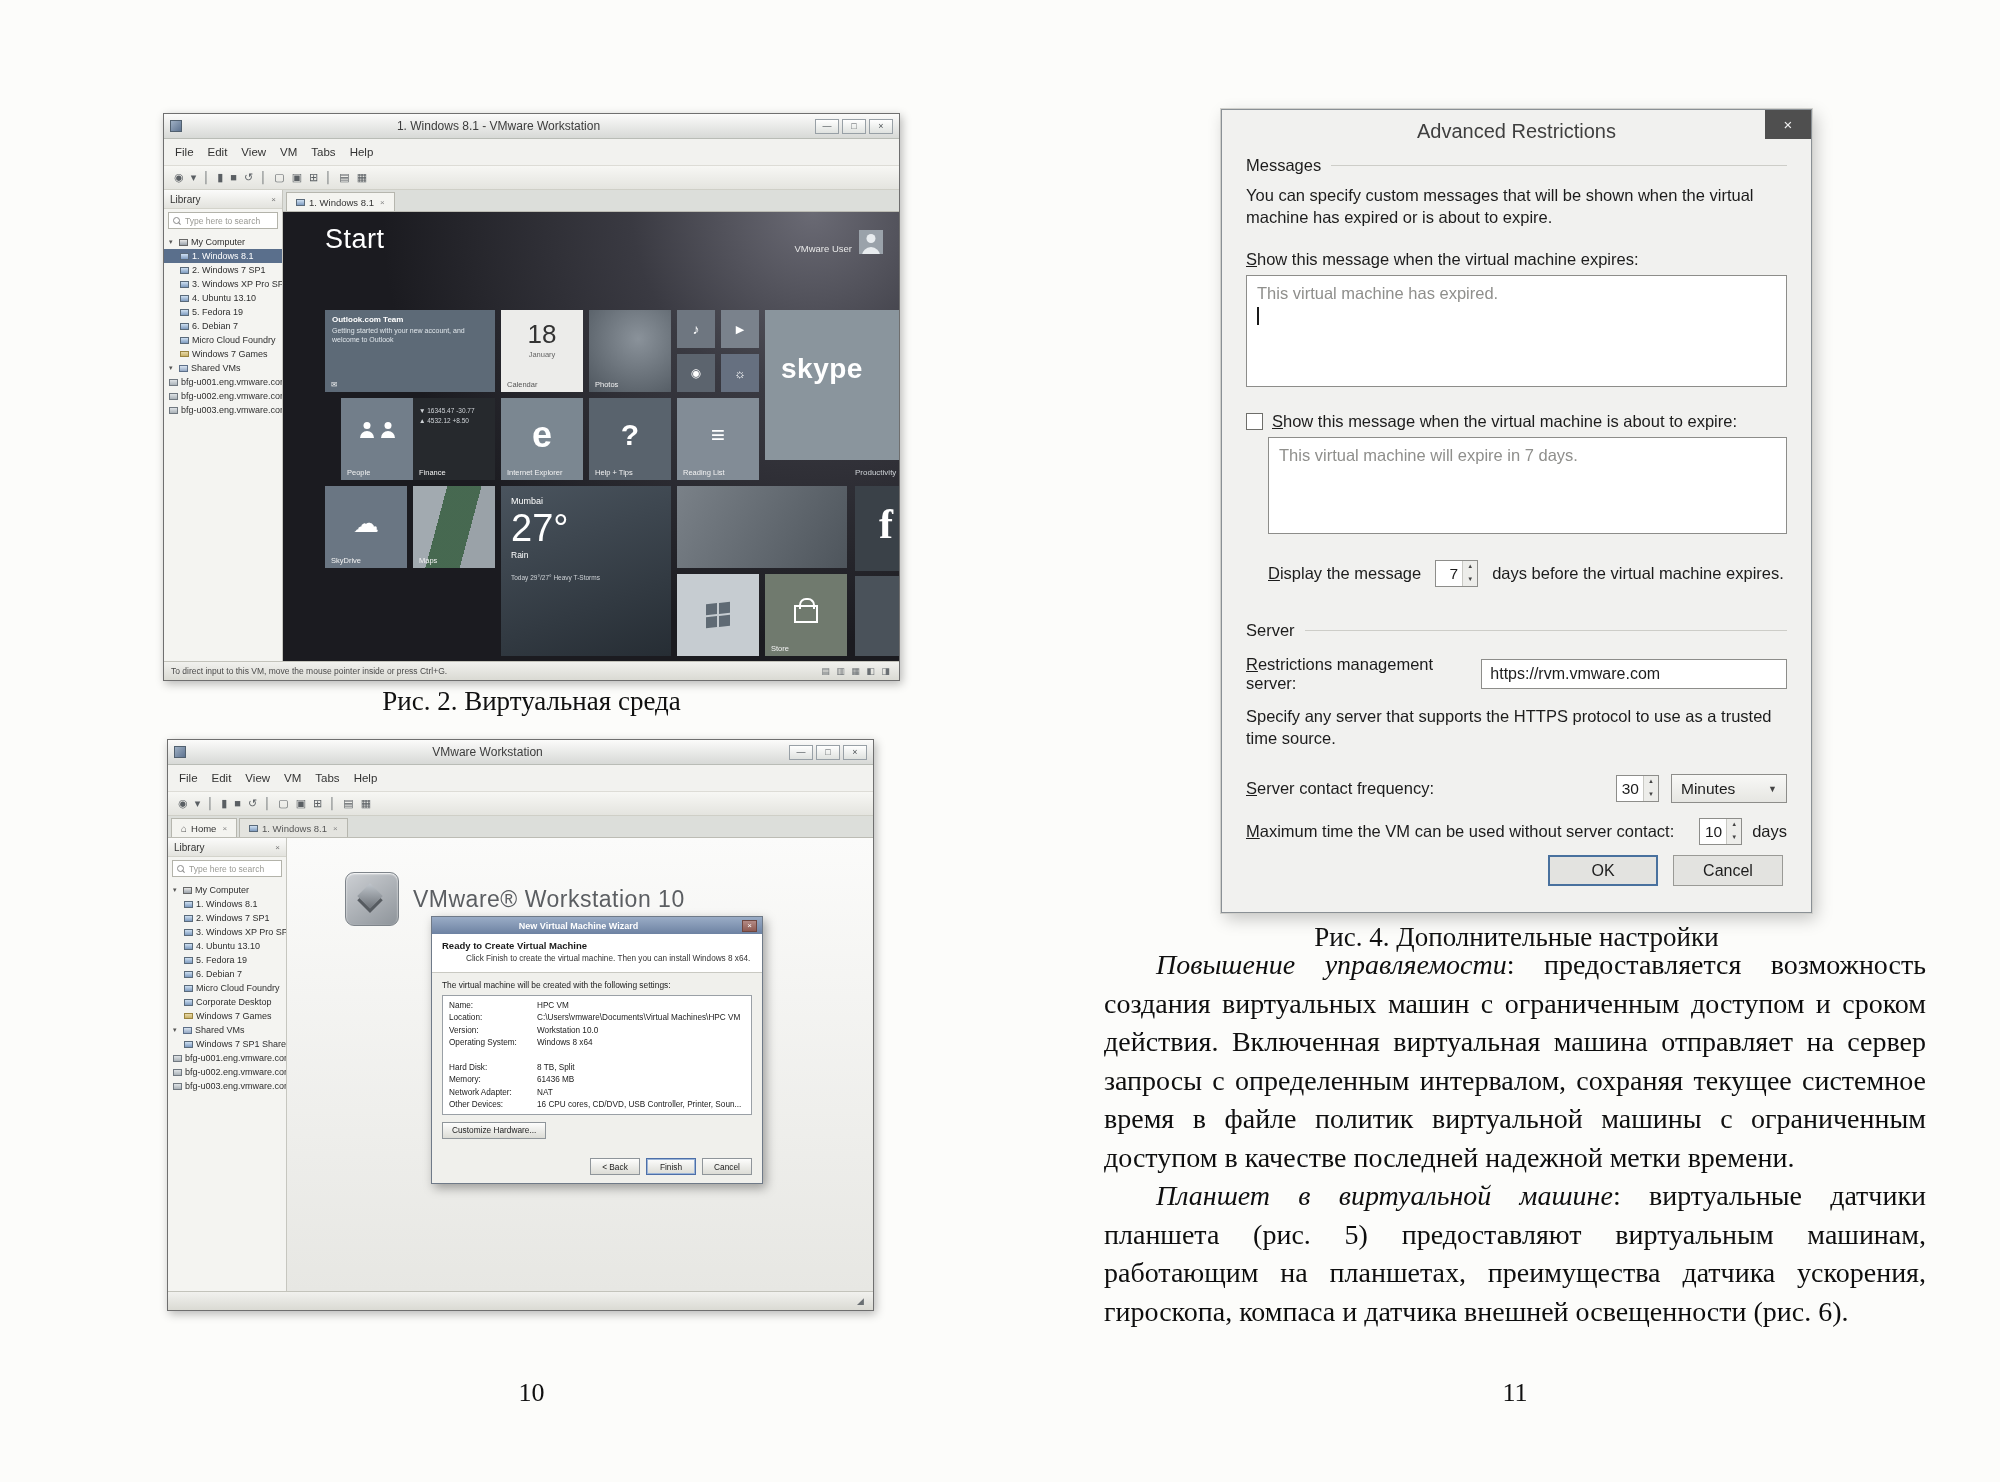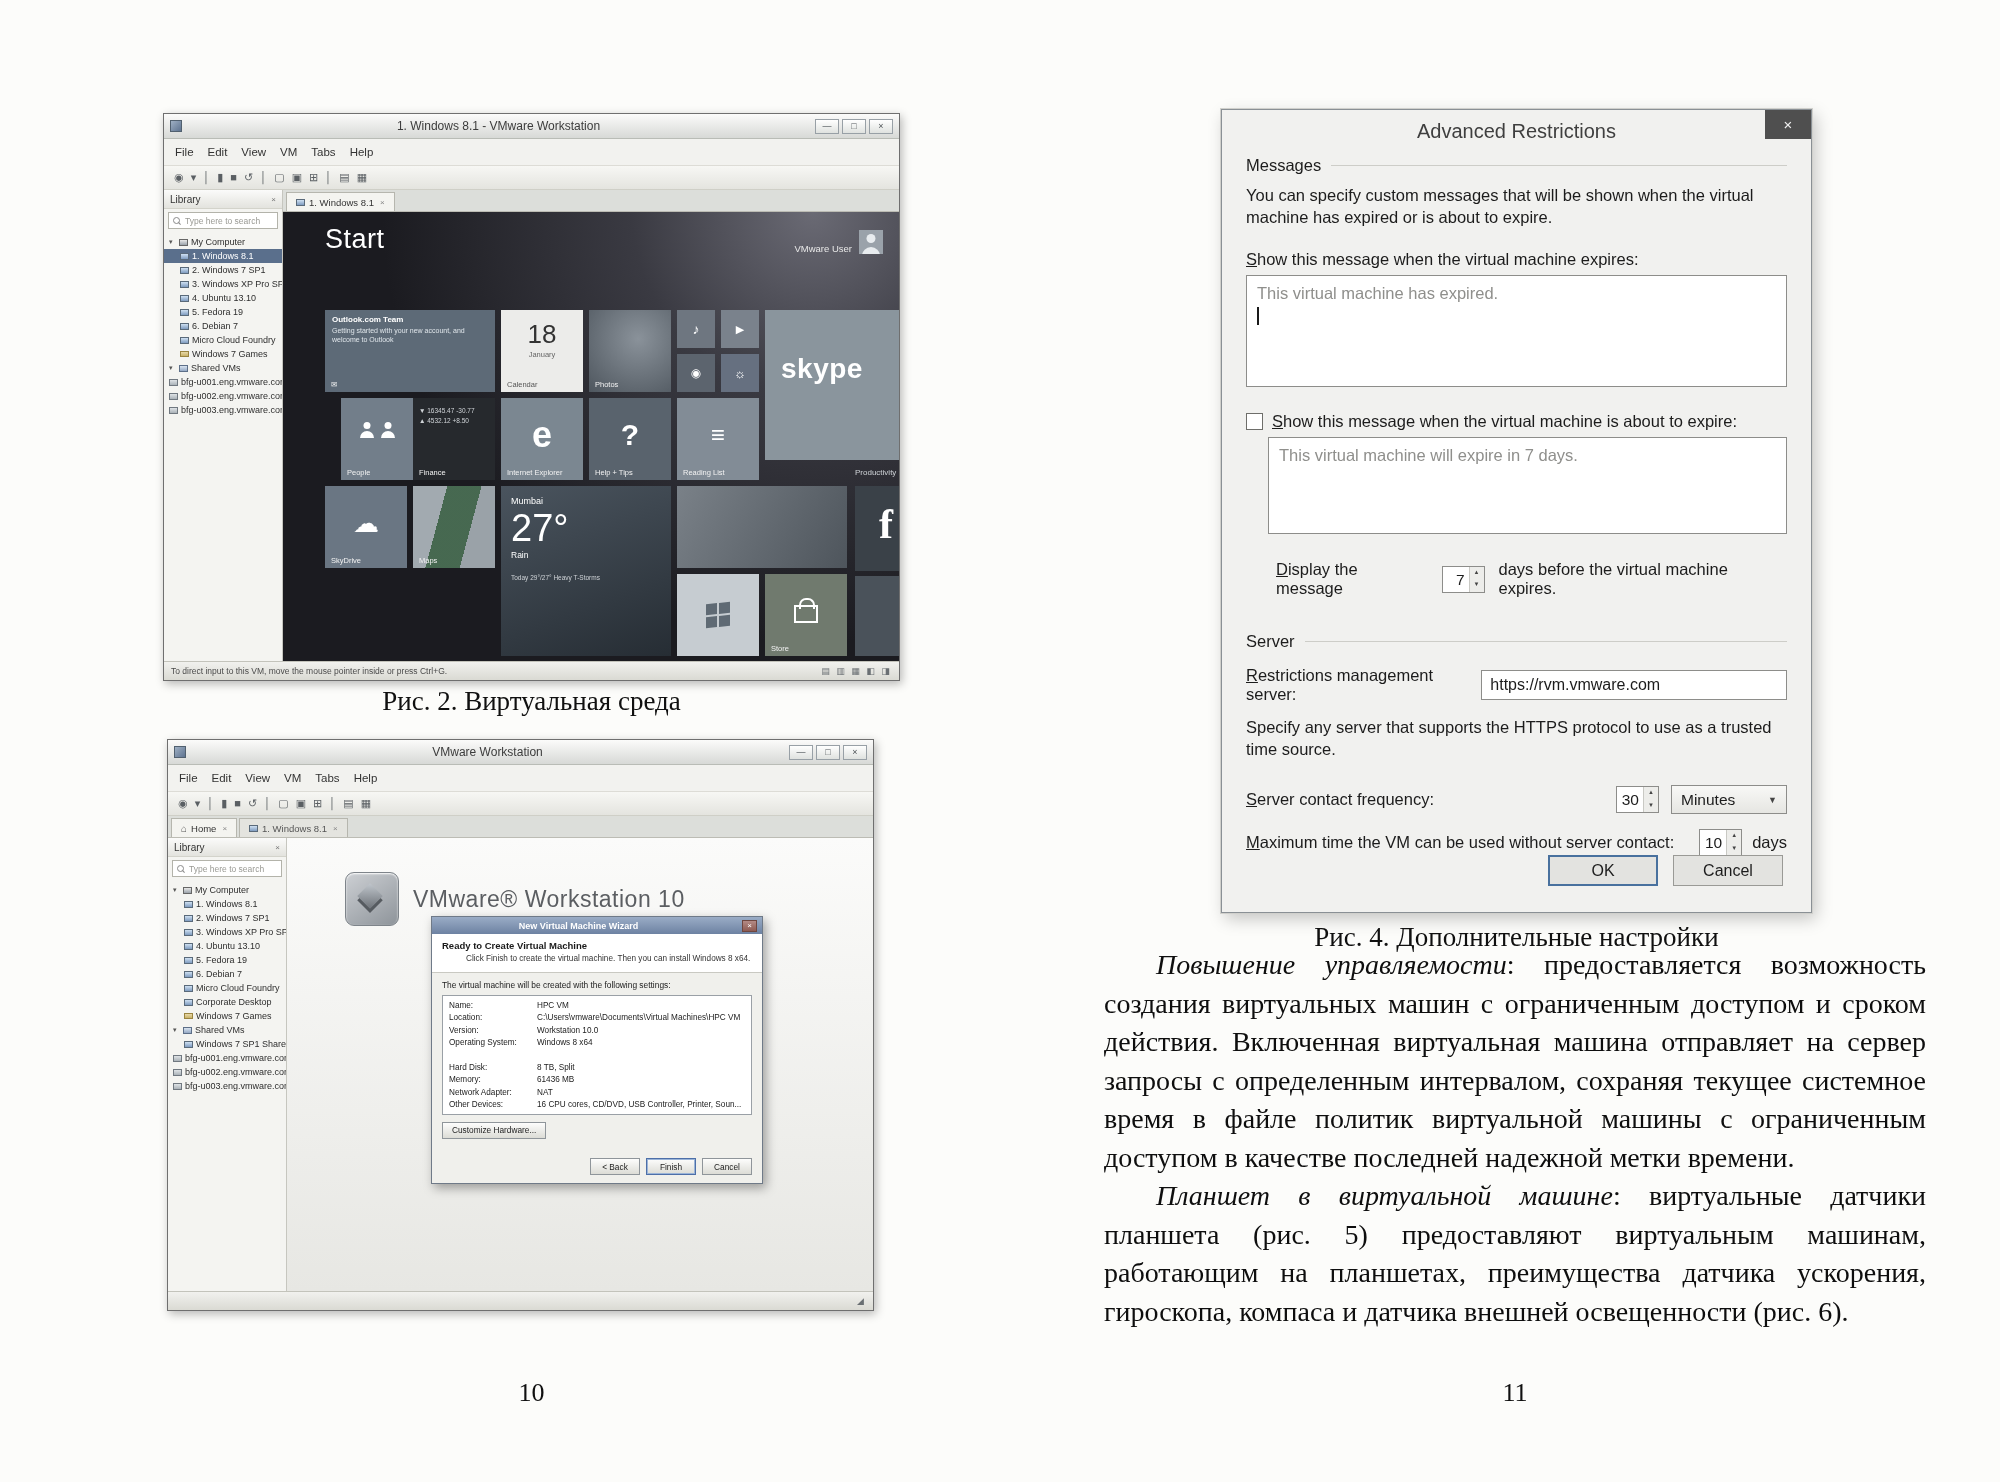--- a/index.html
+++ b/index.html
@@ -103,21 +103,21 @@
   .lbl{margin-top:22px}
   .ak{display:inline-block}
   .ak::first-letter{text-decoration:underline}
   .ta{margin-top:6px;background:#fff;border:1px solid #8d8d8a;padding:7px 10px;color:#8f8f8c;line-height:21px}
   .ta1{height:112px}
   .ta2{height:97px;margin-left:22px}
   .caret{display:block;width:1.5px;height:18px;background:#1a1a1a;margin-top:3px}
   .cbrow{margin-top:25px;display:flex;align-items:flex-start;gap:9px}
   .cb{width:17px;height:17px;flex:none;margin-top:1px;background:#fff;border:1px solid #6e6e6a}
   .rowf{display:flex;align-items:center}
-  .disp{margin:26px 0 0 30px;gap:14px}
+  .disp{margin:26px 0 0 22px;gap:14px}
   .spin{display:inline-flex;align-items:stretch;height:27px;background:#fff;border:1px solid #8d8d8a}
   .spin .sv{min-width:26px;padding:0 4px;text-align:right;font-size:15.5px;line-height:25px;color:#1c1c1c}
   .spin .sa{width:15px;display:flex;flex-direction:column;border-left:1px solid #c9c9c4}
   .spin .sa span{flex:1;font-size:6px;line-height:11px;text-align:center;color:#444;background:#ededea}
   .grps{margin-top:34px}
   .srvrow{margin-top:15px;justify-content:space-between}
   .txtin{width:314px;height:30px;border:1px solid #8d8d8a;background:#fff;font-size:16px;padding:0 8px;color:#1c1c1c;font-family:"Liberation Sans",sans-serif}
   .hint{margin:12px 0 0;line-height:22px}
   .freq{margin-top:25px}
   .mla{margin-left:auto}

